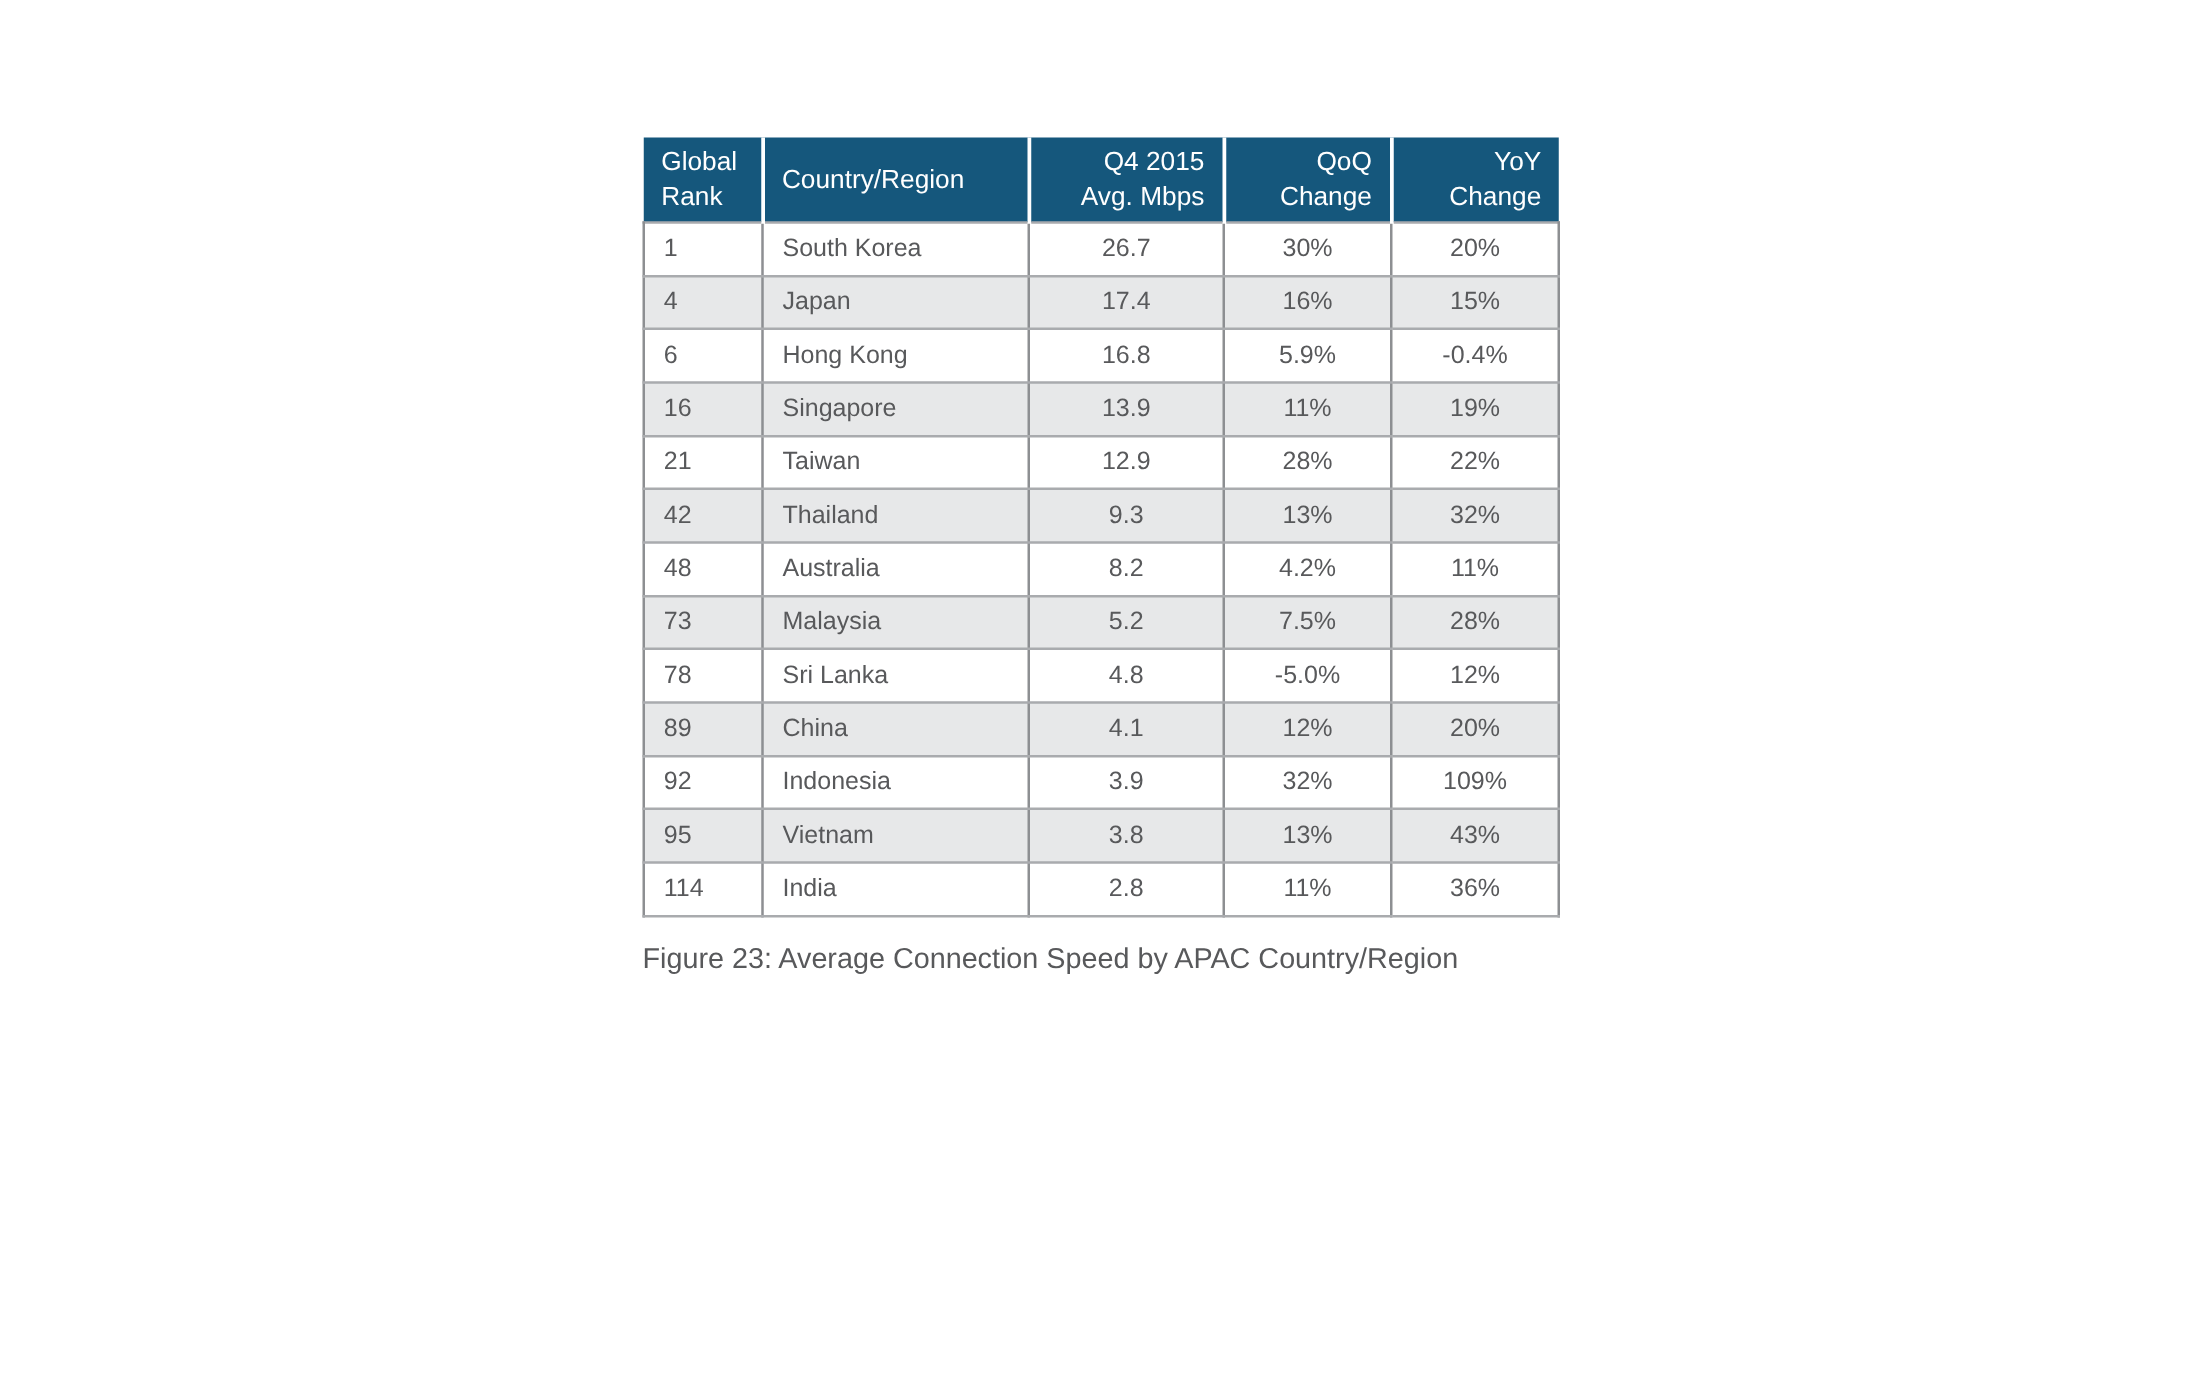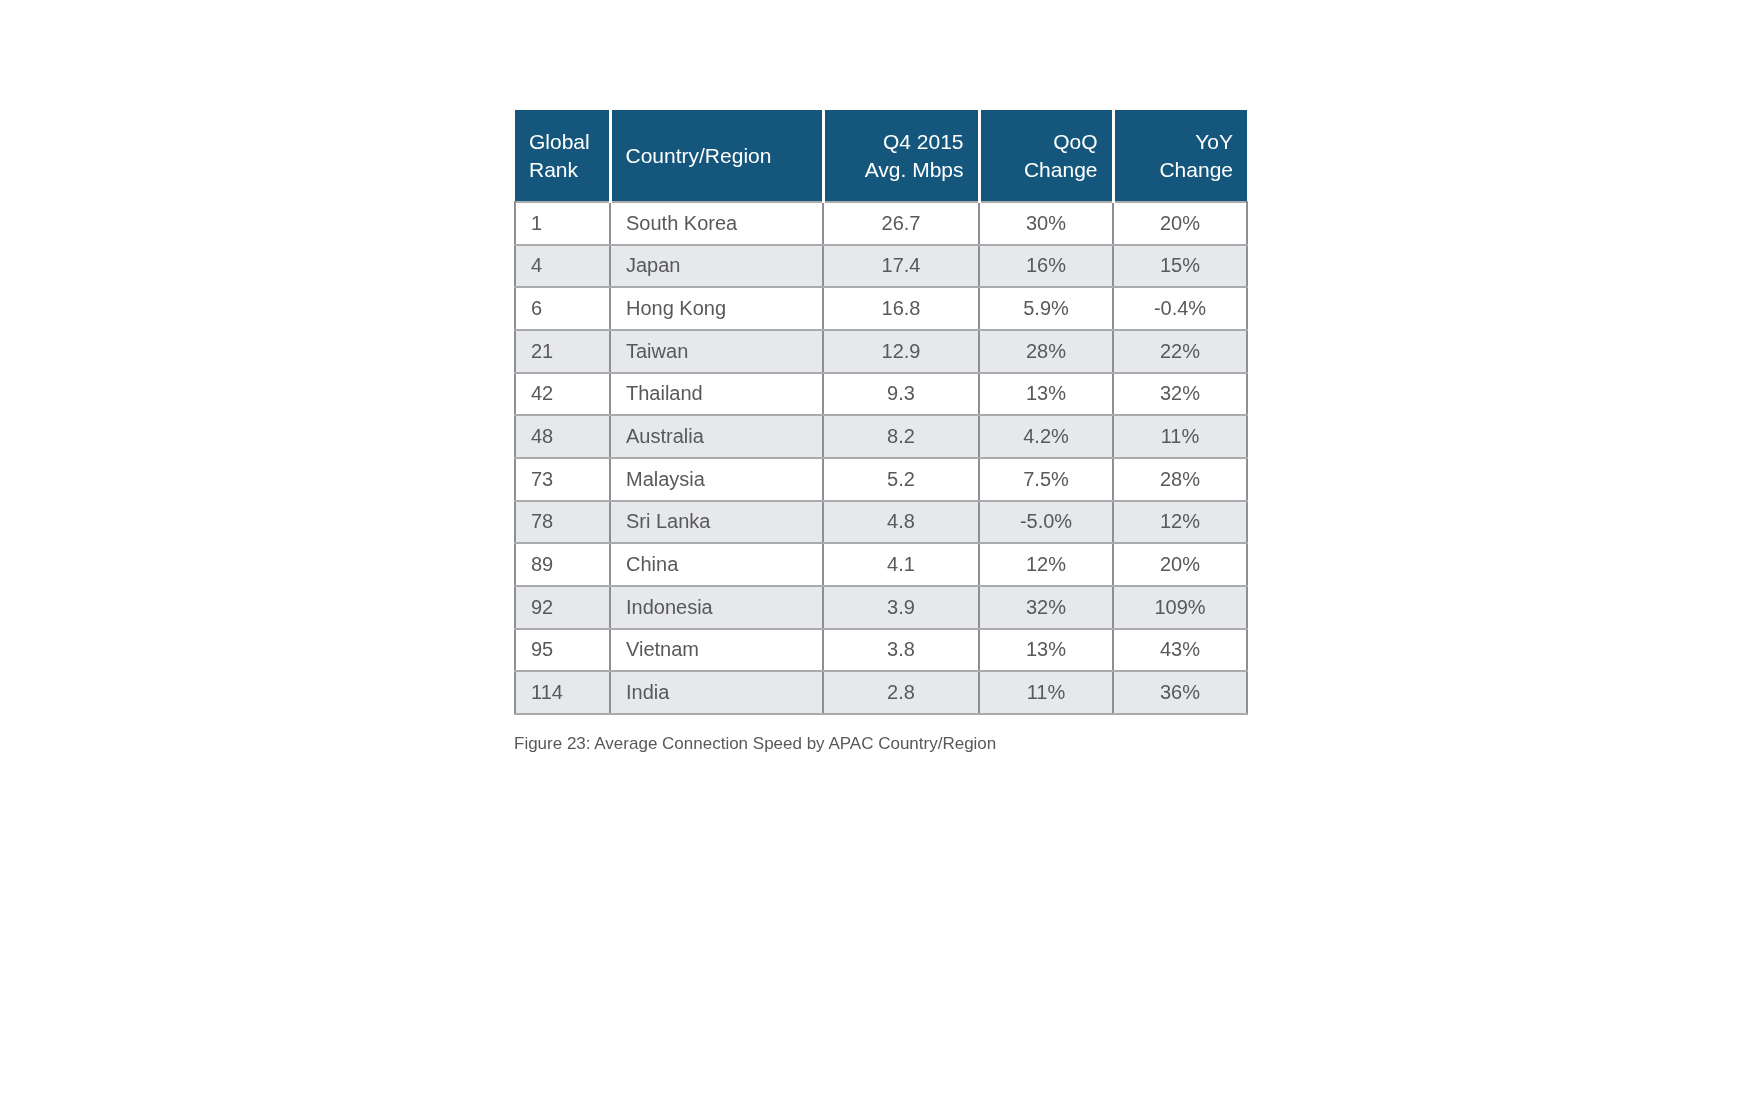--- a/index.html
+++ b/index.html
@@ -34,21 +34,21 @@
     border-collapse: collapse;
     table-layout: fixed;
     width: 732px;
   }
   col.c-rank    { width: 95px; }
   col.c-country { width: 213px; }
   col.c-mbps    { width: 156px; }
   col.c-qoq     { width: 134px; }
   col.c-yoy     { width: 134px; }
 
-  thead tr { height: 92px; }
+  thead tr { height: 68px; }
   thead th {
     background: var(--header-bg);
     color: var(--header-text);
     font-size: 21px;
     font-weight: normal;
     line-height: 1.32;
     vertical-align: middle;
     padding: 0 14px;
     border: 0;
   }
@@ -68,21 +68,21 @@
     border-bottom-color: var(--border-horizontal);
   }
   tbody td:nth-child(1),
   tbody td:nth-child(2) { text-align: left; }
   tbody td:nth-child(3),
   tbody td:nth-child(4),
   tbody td:nth-child(5) { text-align: center; }
 
   .figure-caption {
     margin-top: 19px;
-    font-size: 17px;
+    font-size: 23px;
     color: var(--body-text);
     text-align: left;
     white-space: nowrap;
   }
 </style>
 </head>
 <body>
 
 <div class="page">
   <div class="figure-wrap">
@@ -137,20 +137,27 @@
   </tr>
 
   <tr>
     <td>6</td>
     <td>Hong Kong</td>
     <td>16.8</td>
     <td>5.9%</td>
     <td>-0.4%</td>
   </tr>
 
+  <tr>
+    <td>16</td>
+    <td>Singapore</td>
+    <td>13.9</td>
+    <td>11%</td>
+    <td>19%</td>
+  </tr>
 
   <tr>
     <td>21</td>
     <td>Taiwan</td>
     <td>12.9</td>
     <td>28%</td>
     <td>22%</td>
   </tr>
 
 

